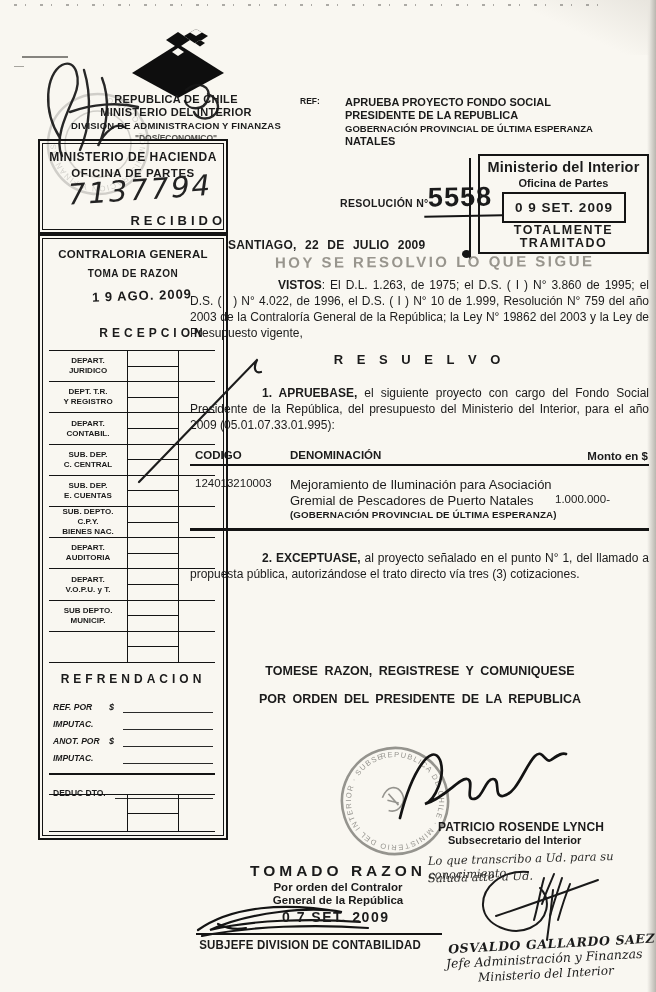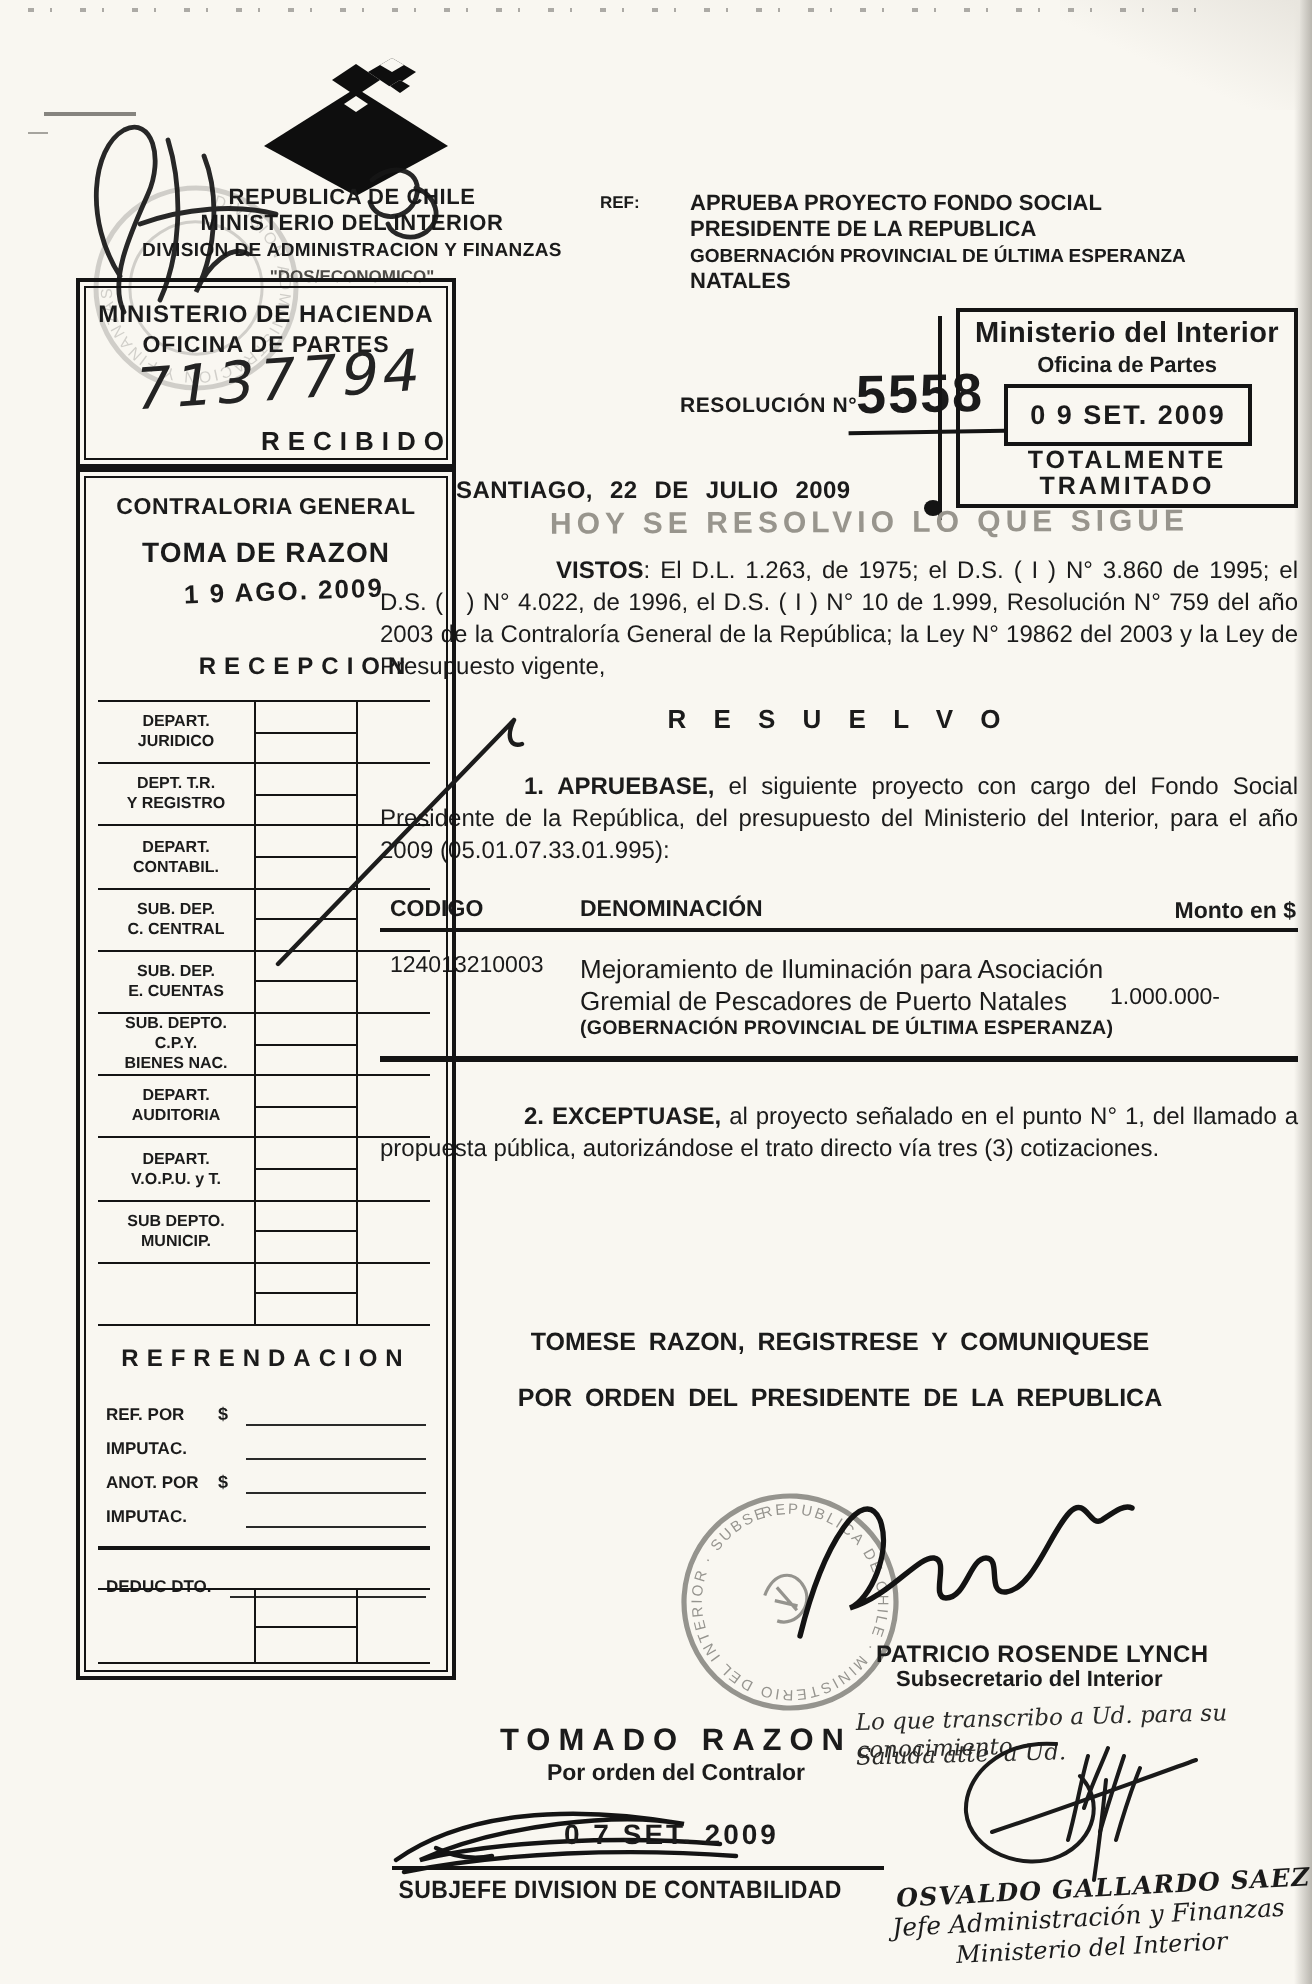--- a/index.html
+++ b/index.html
@@ -74,34 +74,34 @@
   .sig-rosende{left:392px;top:738px;}
   .stamp-round1{left:336px;top:742px;opacity:.55;transform:rotate(-18deg);}
   .ros-name{left:438px;top:820px;font-size:12px;letter-spacing:.2px;}
   .ros-title{left:448px;top:834px;font-size:11px;}
   .note-serif{font-family:"DejaVu Serif",serif;font-style:italic;font-size:11.5px;color:#2a2a28;}
   .note1{left:428px;top:851px;transform:rotate(-1.5deg);}
   .note2{left:428px;top:870px;transform:rotate(-1.5deg);}
   
   .ctl-box{left:38px;top:234px;width:186px;height:602px;}
   .ctl-t1{left:0;top:12px;width:100%;font-size:11.5px;letter-spacing:.3px;}
-  .ctl-t2{left:0;top:32px;width:100%;font-size:14px;letter-spacing:.5px;}
+  .ctl-t2{left:0;top:32px;width:100%;font-size:10px;letter-spacing:.5px;}
   .ctl-date{left:52px;top:52px;font-size:13px;font-weight:bold;letter-spacing:1px;transform:rotate(-2deg);}
   .ctl-rec{left:0;top:90px;width:100%;font-size:12px;letter-spacing:4px;padding-left:20px;}
   .rec-table{position:absolute;left:9px;top:114px;width:166px;height:312px;display:flex;flex-direction:column;
              border-top:1.5px solid #141414;}
   .rec-row{flex:1;display:flex;border-bottom:1.5px solid #141414;}
   .rec-label{width:47%;border-right:1.5px solid #141414;display:flex;align-items:center;justify-content:center;
              text-align:center;font-weight:bold;font-size:8px;line-height:1.25;white-space:pre-line;}
   .rec-mid{width:30%;display:flex;flex-direction:column;border-right:1.5px solid #141414;}
   .rec-cell{flex:1;border-bottom:1px solid #141414;}
   .rec-mid .rec-cell:last-child{border-bottom:none;}
   .rec-right{flex:1;}
   .ctl-ref{left:0;top:436px;width:100%;font-size:12px;letter-spacing:4px;}
-  .ref-fields{position:absolute;left:13px;top:460px;width:160px;}
+  .ref-fields{position:absolute;left:13px;top:460px;width:160px;font-style:italic;}
   .ref-row{display:flex;align-items:flex-end;height:17px;}
   .ref-label{width:56px;font-size:8.5px;font-weight:bold;padding-bottom:1px;}
   .ref-dollar{width:14px;font-size:9px;font-weight:bold;padding-bottom:1px;}
   .ref-line{flex:1;border-bottom:1.2px solid #2a2a2a;height:12px;}
   .ref-divider{left:9px;top:537px;width:166px;height:1.5px;background:#141414;}
   .deduc-row{position:absolute;left:13px;top:546px;width:160px;}
   .deduc-row .ref-label{width:62px;}
   .ctl-bottom{position:absolute;left:9px;top:558px;width:166px;height:36px;display:flex;
               border:1.5px solid #141414;border-left:none;border-right:none;}
   
@@ -378,20 +378,21 @@
     </div>
   </div>
 
   <svg class="abs slash" width="140" height="140" viewBox="0 0 140 140">
     <path d="M4 134 L 122 12 M122 12 C 118 20, 120 26, 126 24" fill="none" stroke="#1c1c1c" stroke-width="2.2" stroke-linecap="round"></path>
   </svg>
 
   <div class="abs tom1">TOMADO  RAZON</div>
   <div class="abs tom2">
     <div>Por orden del Contralor</div>
+    <div>General de la República</div>
   </div>
   <svg class="abs sig-contralor" width="185" height="46" viewBox="0 0 185 46">
     <g fill="none" stroke="#141414" stroke-width="2.2" stroke-linecap="round">
       <path d="M6 32 C 40 8, 92 4, 150 14 C 118 8, 58 14, 18 32 C 58 22, 120 20, 168 24"></path>
       <path d="M10 38 C 60 28, 122 26, 176 30"></path>
       <path d="M26 26 C 34 30, 44 32, 54 30"></path>
     </g>
   </svg>
   <div class="abs tom-date">0 7  SET. 2009</div>
   <div class="abs tom-line"></div>

